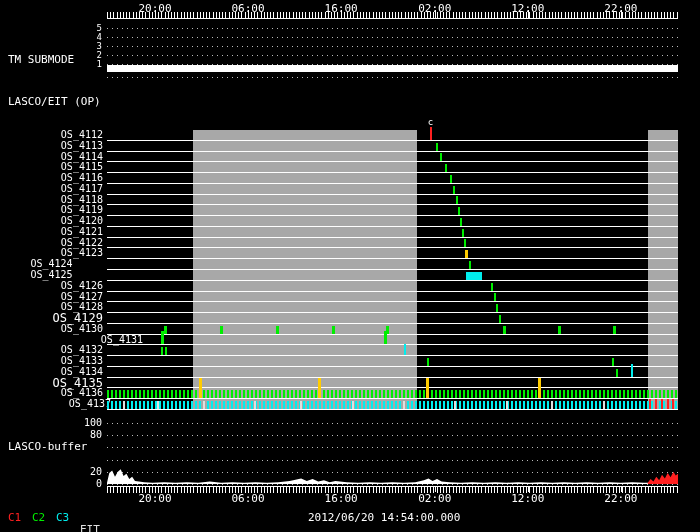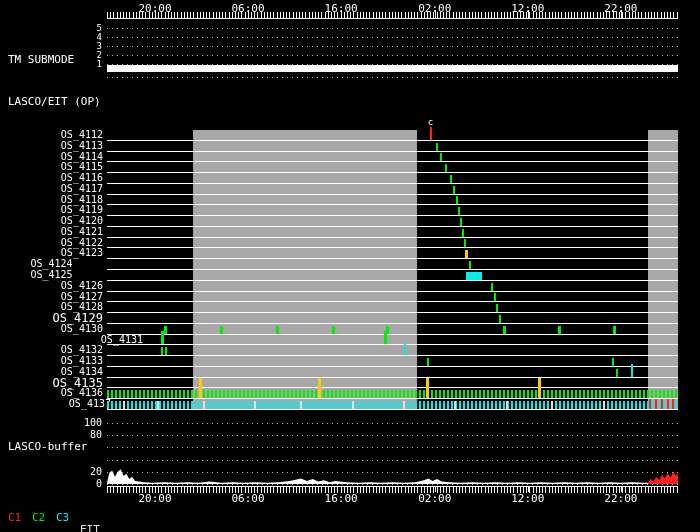--- a/index.html
+++ b/index.html
@@ -202,20 +202,21 @@
       <div style="position: absolute; left: 503.827px; top: 0px; width: 48px; text-align: center;">12:00</div>
       <div style="position: absolute; left: 596.9px; top: 0px; width: 48px; text-align: center;">22:00</div>
     </div>
 
   <div id="legend" class="layer">
       <div style="position: absolute; left: 8px; top: 511px; font-size: 11px; color: rgb(255, 32, 32);">C1</div>
       <div style="position: absolute; left: 32px; top: 511px; font-size: 11px; color: rgb(0, 238, 0);">C2</div>
       <div style="position: absolute; left: 56px; top: 511px; font-size: 11px; color: rgb(0, 238, 238);">C3</div>
       <div style="position: absolute; left: 80px; top: 511px; font-size: 11px; color: rgb(224, 224, 224); margin-top: 12px;">EIT</div>
     </div>
+  <div id="timestamp">2012/06/20 14:54:00.000</div>
 <div style="position: absolute; left: 154.964px; top: 10px; width: 1px; height: 8px; background: rgb(255, 255, 255);"></div>
     <div style="position: absolute; left: 154.964px; top: 486px; width: 1px; height: 6px; background: rgb(255, 255, 255);"></div>
     <div style="position: absolute; left: 248.037px; top: 10px; width: 1px; height: 8px; background: rgb(255, 255, 255);"></div>
     <div style="position: absolute; left: 248.037px; top: 486px; width: 1px; height: 6px; background: rgb(255, 255, 255);"></div>
     <div style="position: absolute; left: 341.11px; top: 10px; width: 1px; height: 8px; background: rgb(255, 255, 255);"></div>
     <div style="position: absolute; left: 341.11px; top: 486px; width: 1px; height: 6px; background: rgb(255, 255, 255);"></div>
     <div style="position: absolute; left: 434.754px; top: 10px; width: 1px; height: 8px; background: rgb(255, 255, 255);"></div>
     <div style="position: absolute; left: 434.754px; top: 486px; width: 1px; height: 6px; background: rgb(255, 255, 255);"></div>
     <div style="position: absolute; left: 527.827px; top: 10px; width: 1px; height: 8px; background: rgb(255, 255, 255);"></div>
     <div style="position: absolute; left: 527.827px; top: 486px; width: 1px; height: 6px; background: rgb(255, 255, 255);"></div>

